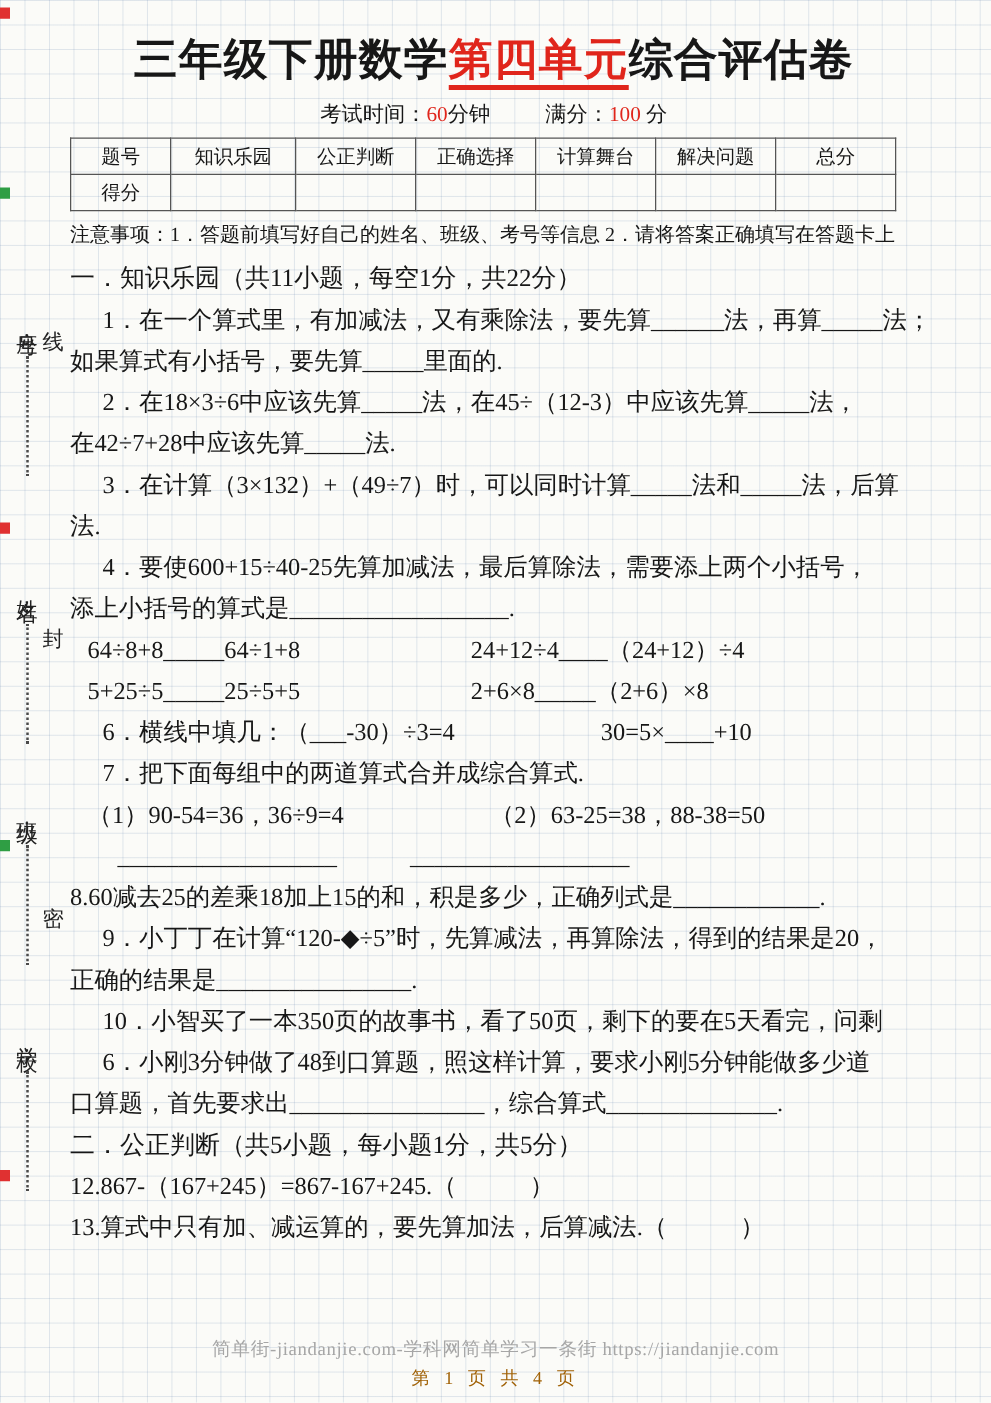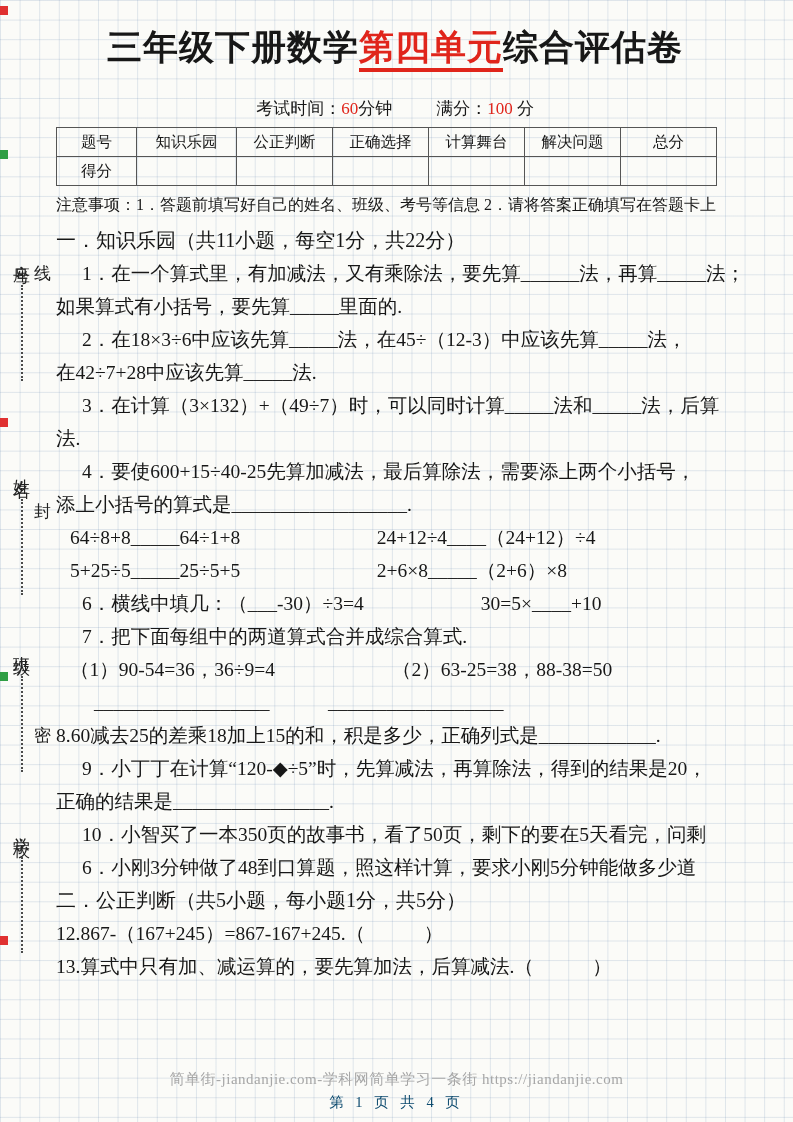--- a/index.html
+++ b/index.html
@@ -25,39 +25,39 @@
   .seal-margin { position:absolute; left:0; top:0; width:62px; height:100%; }
   .seal-field { position:absolute; left:10px; display:flex; flex-direction:column; align-items:center; }
   .vlabel { writing-mode:vertical-lr; font-size:17px; letter-spacing:3px; color:#222; }
   .vdots { width:0; height:96px; border-left:2px dotted #4a4a4a; margin-top:7px; }
   .seal-char { position:absolute; left:34px; font-size:17px; color:#222; }
 
   
   .content { position:absolute; left:56px; top:24px; width:678px; }
   .title { text-align:center; font-weight:bold; font-size:35px; letter-spacing:1px; white-space:nowrap; }
   .title .hl { color:#e0251b; border-bottom:4px solid #e0251b; padding-bottom:1px; }
-  .exam-info { text-align:center; font-size:17px; margin-top:26px; white-space:nowrap; }
+  .exam-info { text-align:center; font-size:17px; margin-top:9px; white-space:nowrap; }
   .red { color:#e0251b; }
   .info-gap { display:inline-block; width:44px; }
 
   .score-table { border-collapse:collapse; table-layout:fixed; width:660px; margin-top:7px; }
   .score-table td { border:1px solid #555; height:29px; text-align:center; font-size:15.5px; overflow:hidden; }
 
   .notice { font-size:16px; margin-top:9px; white-space:pre; }
 
   .body-lines { margin-top:8px; }
   .line { font-size:19.5px; line-height:33px; white-space:pre; }
   .section-heading { font-size:20px; }
   .indent { padding-left:26px; }
   .indent-sm { padding-left:14px; }
   .indent-lg { padding-left:38px; }
 
   .footer { position:absolute; left:0; right:0; bottom:10px; text-align:center; }
   .site-line { color:#a6a6a6; font-size:15px; letter-spacing:0.5px; }
-  .page-line { color:#0c4a6e; font-size:14.5px; margin-top:4px; letter-spacing:4px; }
+  .page-line { color:#a16207; font-size:14.5px; margin-top:4px; letter-spacing:4px; }
 </style>
 </head>
 <body>
 
 <div class="grid-bg"></div>
 <div>
     <div class="edge-mark" style="top: 6px; background: rgb(224, 49, 49);"></div>
     <div class="edge-mark" style="top: 150px; background: rgb(47, 158, 68);"></div>
     <div class="edge-mark" style="top: 418px; background: rgb(224, 49, 49);"></div>
     <div class="edge-mark" style="top: 672px; background: rgb(47, 158, 68);"></div>
@@ -148,20 +148,21 @@
     <p class="line indent-sm">5+25÷5_____25÷5+5　　　　　　　2+6×8_____（2+6）×8</p>
     <p class="line indent">6．横线中填几：（___-30）÷3=4　　　　　　30=5×____+10</p>
     <p class="line indent">7．把下面每组中的两道算式合并成综合算式.</p>
     <p class="line indent-sm">（1）90-54=36，36÷9=4　　　　　　（2）63-25=38，88-38=50</p>
     <p class="line indent-lg">__________________　　　__________________</p>
     <p class="line">8.60减去25的差乘18加上15的和，积是多少，正确列式是____________.</p>
     <p class="line indent">9．小丁丁在计算“120-◆÷5”时，先算减法，再算除法，得到的结果是20，</p>
     <p class="line">正确的结果是________________.</p>
     <p class="line indent">10．小智买了一本350页的故事书，看了50页，剩下的要在5天看完，问剩</p>
     <p class="line indent">6．小刚3分钟做了48到口算题，照这样计算，要求小刚5分钟能做多少道</p>
+    <p class="line">口算题，首先要求出________________，综合算式______________.</p>
 
     <p class="line section-heading">二．公正判断（共5小题，每小题1分，共5分）</p>
     <p class="line">12.867-（167+245）=867-167+245.（　　　）</p>
     <p class="line">13.算式中只有加、减运算的，要先算加法，后算减法.（　　　）</p>
   </div>
 
 </div>
 
 <div class="footer">
   <div class="site-line">简单街-jiandanjie.com-学科网简单学习一条街 https://jiandanjie.com</div>

